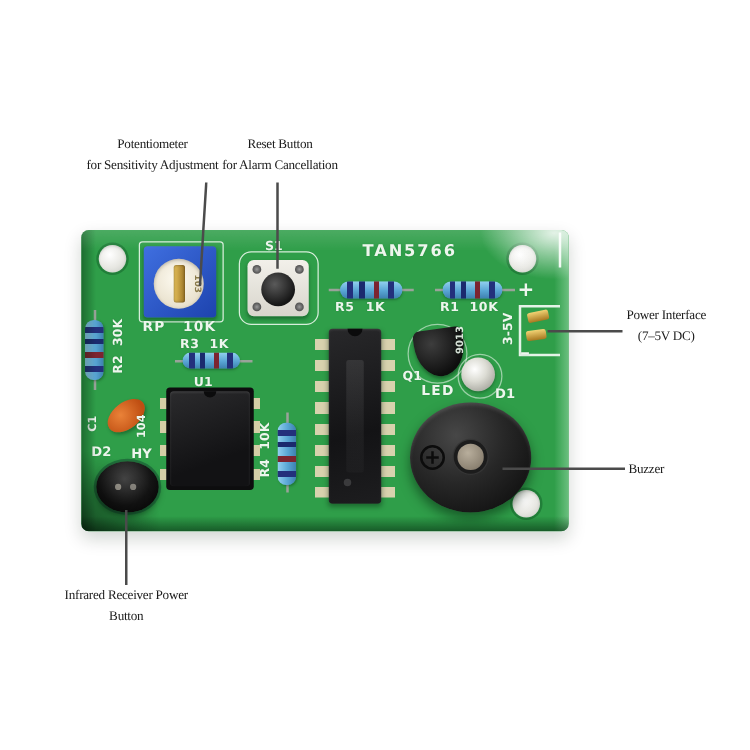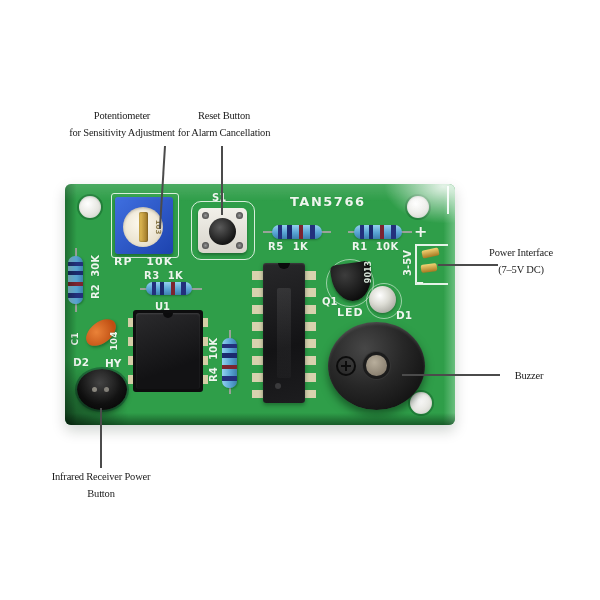--- a/index.html
+++ b/index.html
@@ -190,26 +190,26 @@
   <div class="callout-label" style="left:148px;top:107px;width:152px;">
     <div>Reset Button</div>
     <div>for Alarm Cancellation</div>
   </div>
 
   <div class="callout-label" style="left:38px;top:107px;width:168px;">
     <div>Potentiometer</div>
     <div>for Sensitivity Adjustment</div>
   </div>
 
-  <div class="callout-label" style="left:454px;top:244px;width:134px;">
+  <div class="callout-label" style="left:466px;top:244px;width:134px;">
     <div>Power Interface</div>
     <div>(7–5V DC)</div>
   </div>
 
-  <div class="callout-label" style="left:499px;top:367px;width:60px;">
+  <div class="callout-label" style="left:487px;top:367px;width:60px;">
     <div>Buzzer</div>
   </div>
 
   <div class="callout-label" style="left:23px;top:468px;width:156px;">
     <div>Infrared Receiver Power</div>
     <div>Button</div>
   </div>
 
 </div>
 

